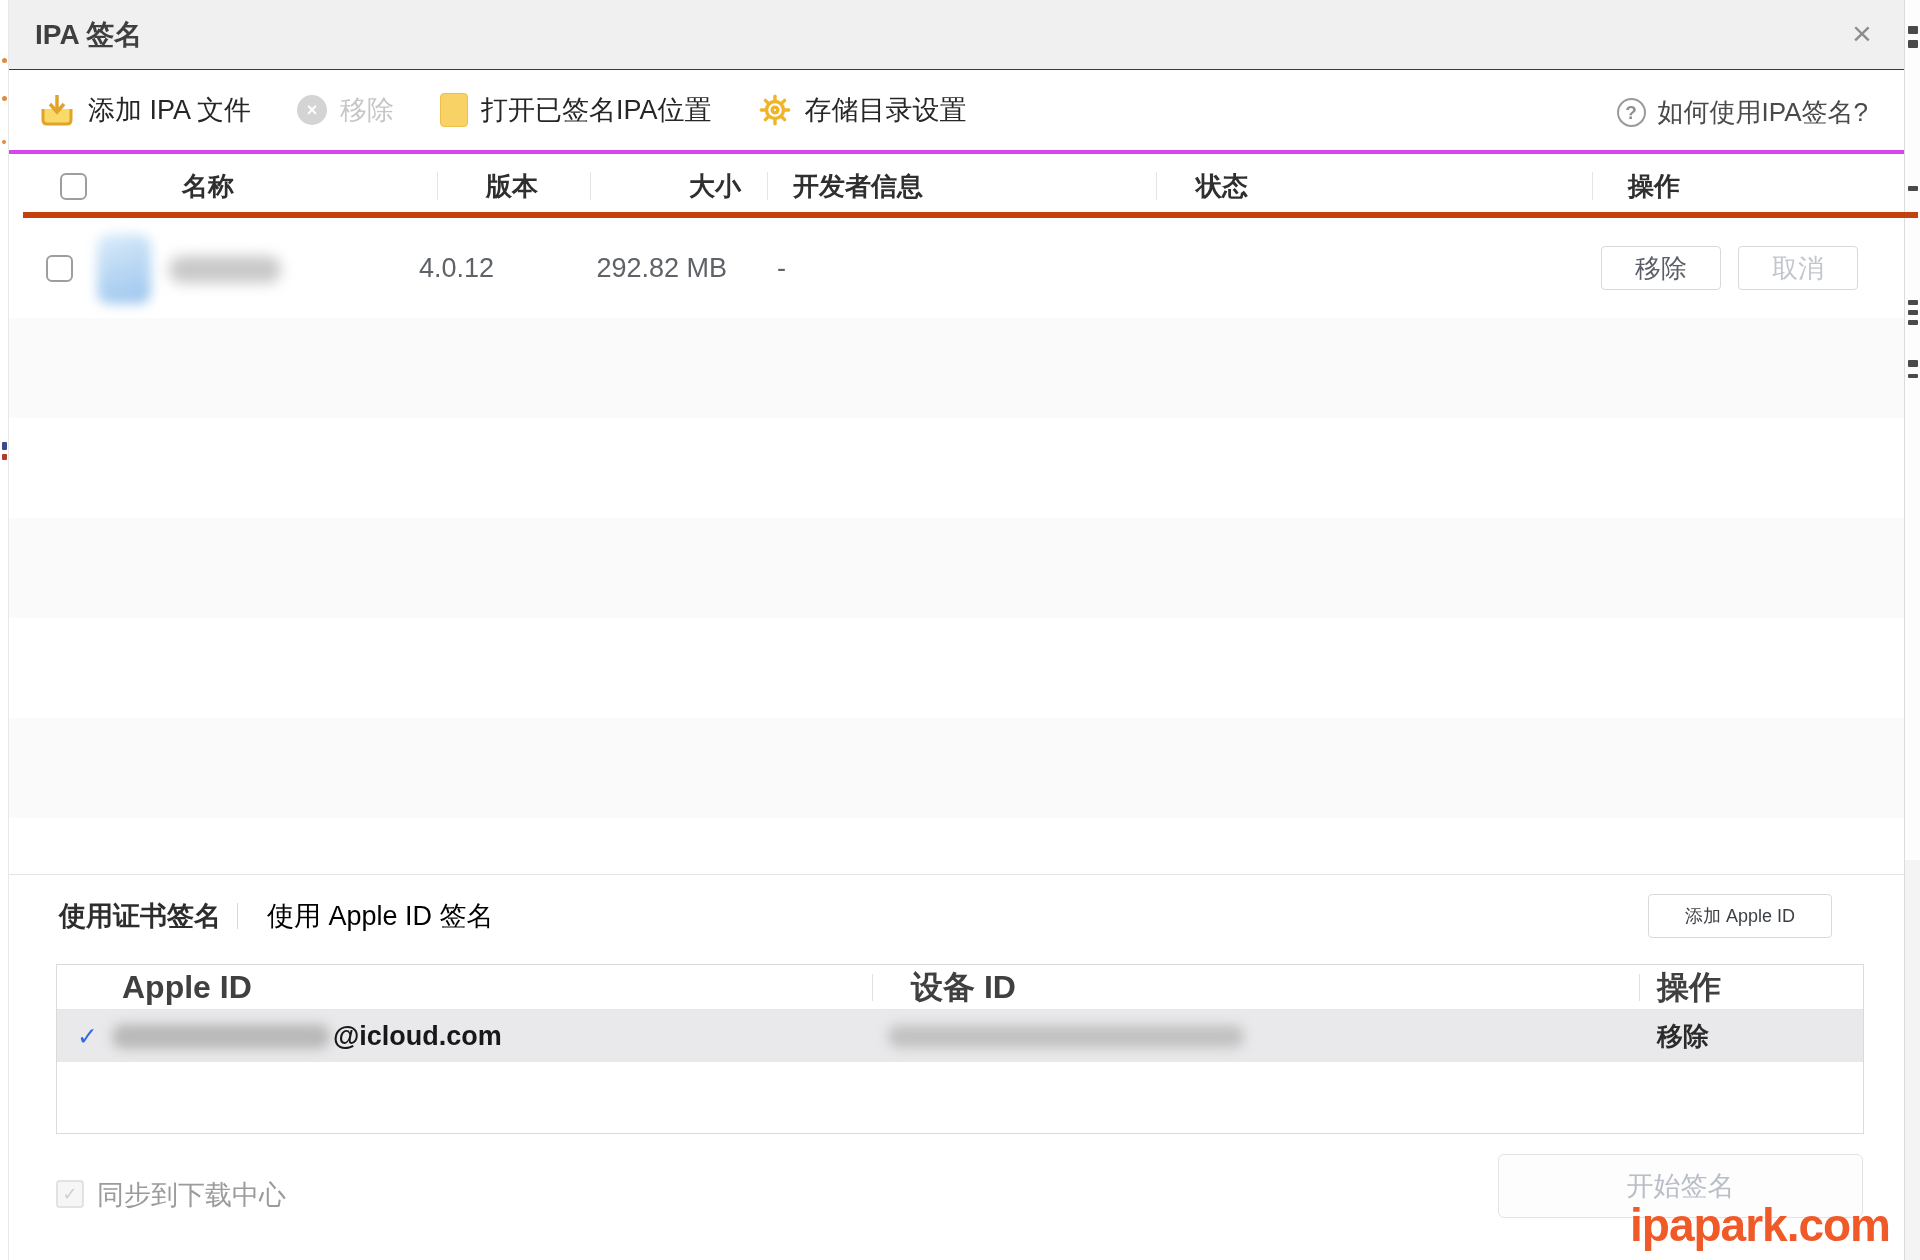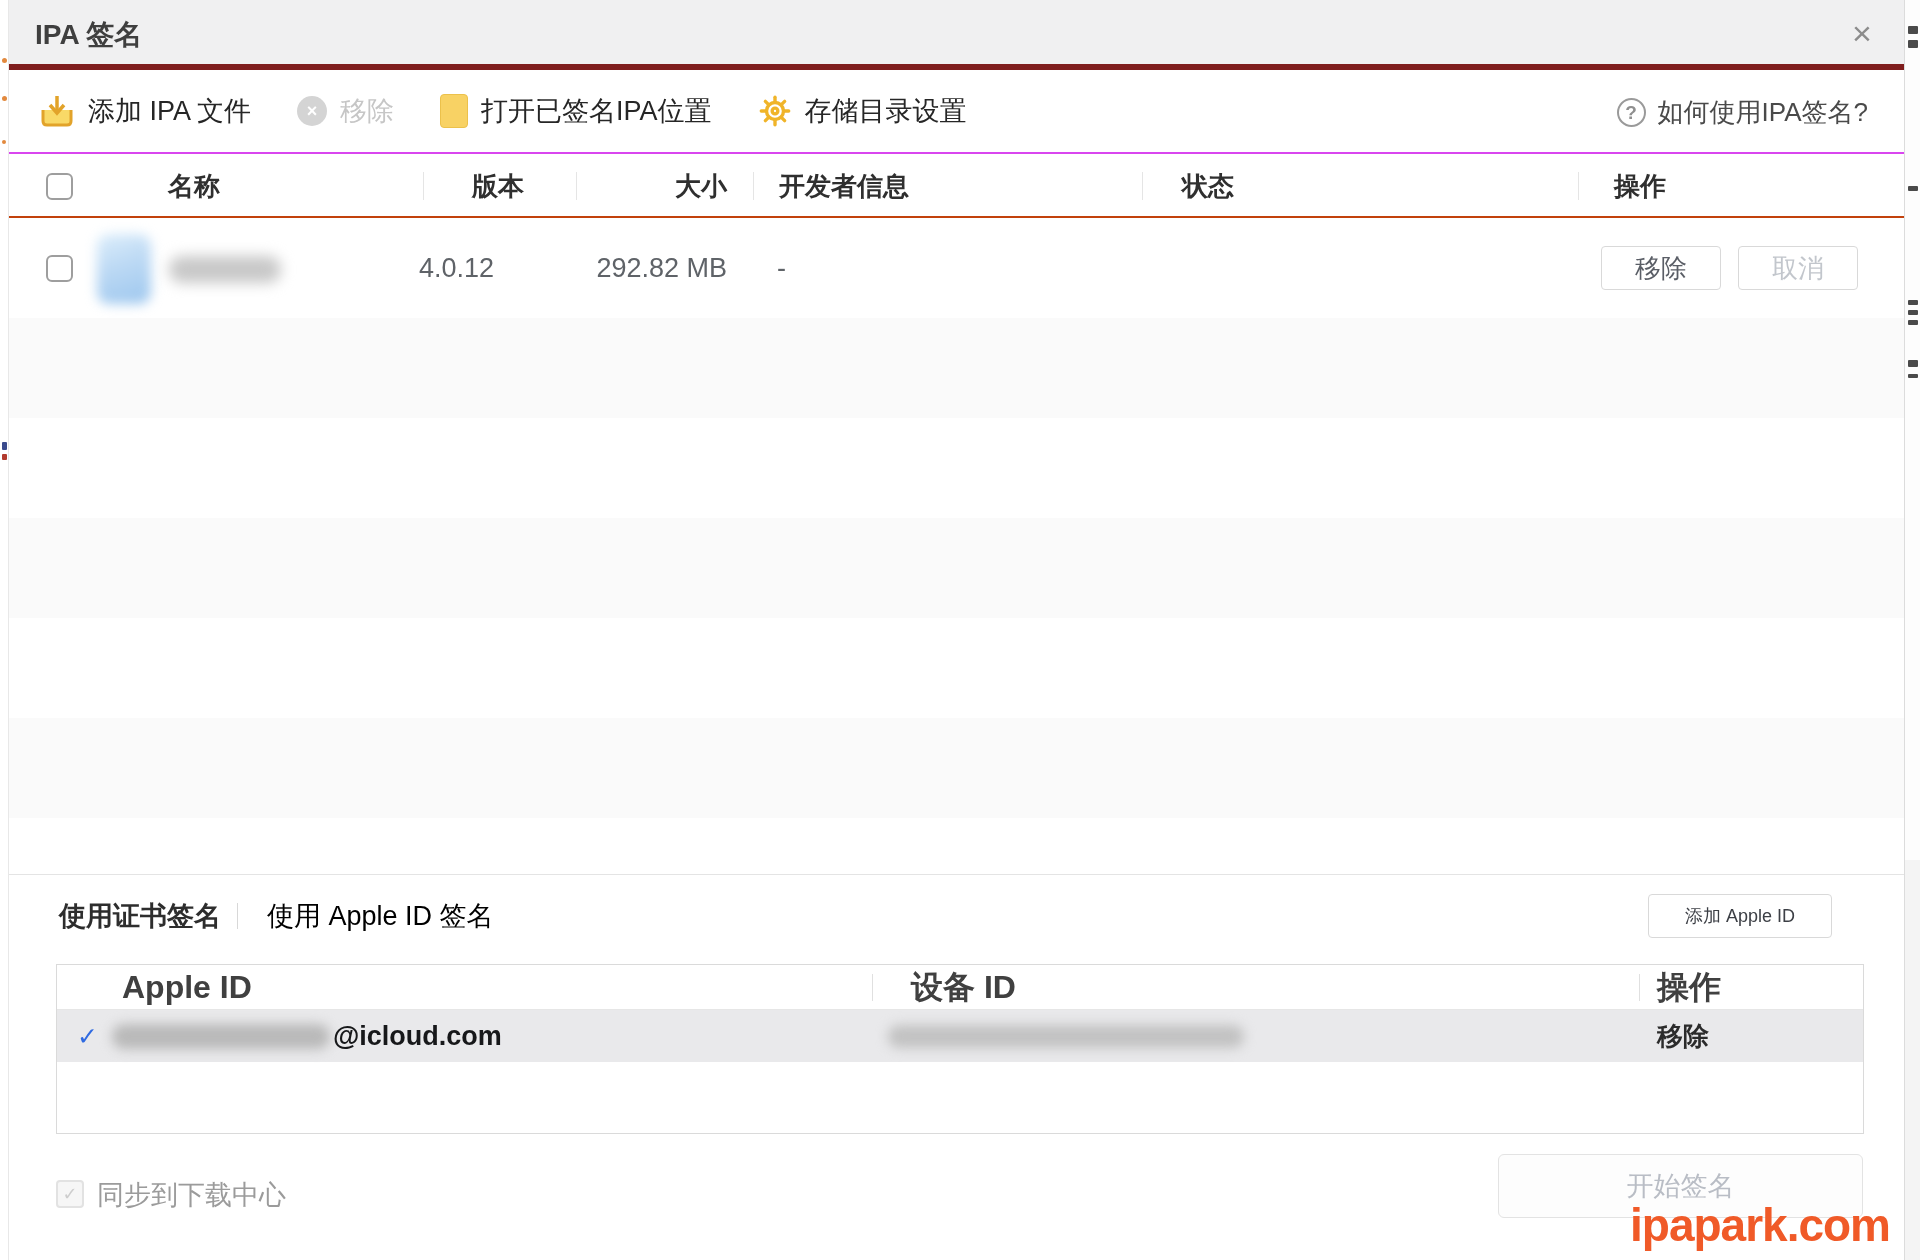--- a/index.html
+++ b/index.html
@@ -12,41 +12,41 @@
   .dot { position:absolute; left:2px; width:5px; height:5px; border-radius:50%; background:#e2893e; }
   #right-strip { right:0; top:0; width:15px; height:1260px; background:#fdfdfd; }
   .frag { position:absolute; left:3px; width:10px; background:#4a4a4a; border-radius:1px; }
   #right-strip .band { position:absolute; left:0; width:15px; top:860px; height:400px; background:#f4f4f4; }
 
   
   #modal { left:8px; top:0; width:1897px; height:1260px; background:#fff;
     border-left:1px solid #e8e8e8; border-right:1px solid #dcdcdc; }
 
   
-  #titlebar { left:0; top:0; width:100%; height:70px; background:#f0f0f1; border-bottom:6px solid #7f1d1d; }
+  #titlebar { left:0; top:0; width:100%; height:70px; background:#f0f0f1; border-bottom:1px solid #7f1d1d; }
   #title { left:26px; top:0; line-height:70px; font-size:28px; font-weight:600; color:#3f3f3f; }
   #close { right:20px; top:0; width:44px; height:70px; line-height:66px; text-align:center;
     font-size:34px; color:#8c8c8c; cursor:pointer; }
 
   
-  #toolbar { left:0; top:70px; width:100%; height:84px; border-bottom:2px solid #d946ef;
+  #toolbar { left:0; top:70px; width:100%; height:84px; border-bottom:4px solid #d946ef;
     display:flex; align-items:center; padding-left:30px; }
   .tb-item { display:flex; align-items:center; gap:13px; font-size:27px; color:#262626;
     margin-right:46px; cursor:pointer; white-space:nowrap; }
   .tb-item.disabled { color:#c6c6c6; cursor:default; }
   .circle-x { width:30px; height:30px; border-radius:50%; background:#d4d4d4; color:#fff;
     font-size:18px; font-weight:700; text-align:center; line-height:30px; }
   .folder-rect { width:28px; height:34px; border-radius:4px; background:#f8d264; border:1px solid #ecc14b; }
   #help { position:absolute; right:36px; top:70px; height:84px; display:flex; align-items:center;
     gap:12px; font-size:26px; color:#4a4a4a; cursor:pointer; }
   .circle-q { width:29px; height:29px; border-radius:50%; border:2px solid #9a9a9a; color:#8f8f8f;
     font-size:19px; font-weight:700; text-align:center; line-height:26px; }
 
   
-  #list-header { left:0; top:154px; width:100%; height:64px; border-bottom:2px solid #c2410c; }
+  #list-header { left:14px; top:154px; width:100%; height:64px; border-bottom:6px solid #c2410c; }
   .hcell { position:absolute; top:0; line-height:64px; font-size:26px; font-weight:600; color:#2f2f2f; }
   .vsep { position:absolute; top:18px; width:1px; height:28px; background:#e5e5e5; }
   .cb { position:absolute; width:27px; height:27px; border:2px solid #9e9e9e; border-radius:6px; background:#fff; cursor:pointer; }
 
   .stripe { left:0; width:100%; height:100px; background:#fafafa; }
 
   #file-row { left:0; top:218px; width:100%; height:100px; }
   .rcell { position:absolute; top:0; line-height:100px; font-size:27px; color:#5f6368; white-space:nowrap; }
   #app-icon-blob { left:88px; top:16px; width:54px; height:70px; border-radius:12px;
     background:linear-gradient(160deg,#ddeefb 0%,#bcd9f4 45%,#9cc6ee 100%); filter:blur(6px); }

